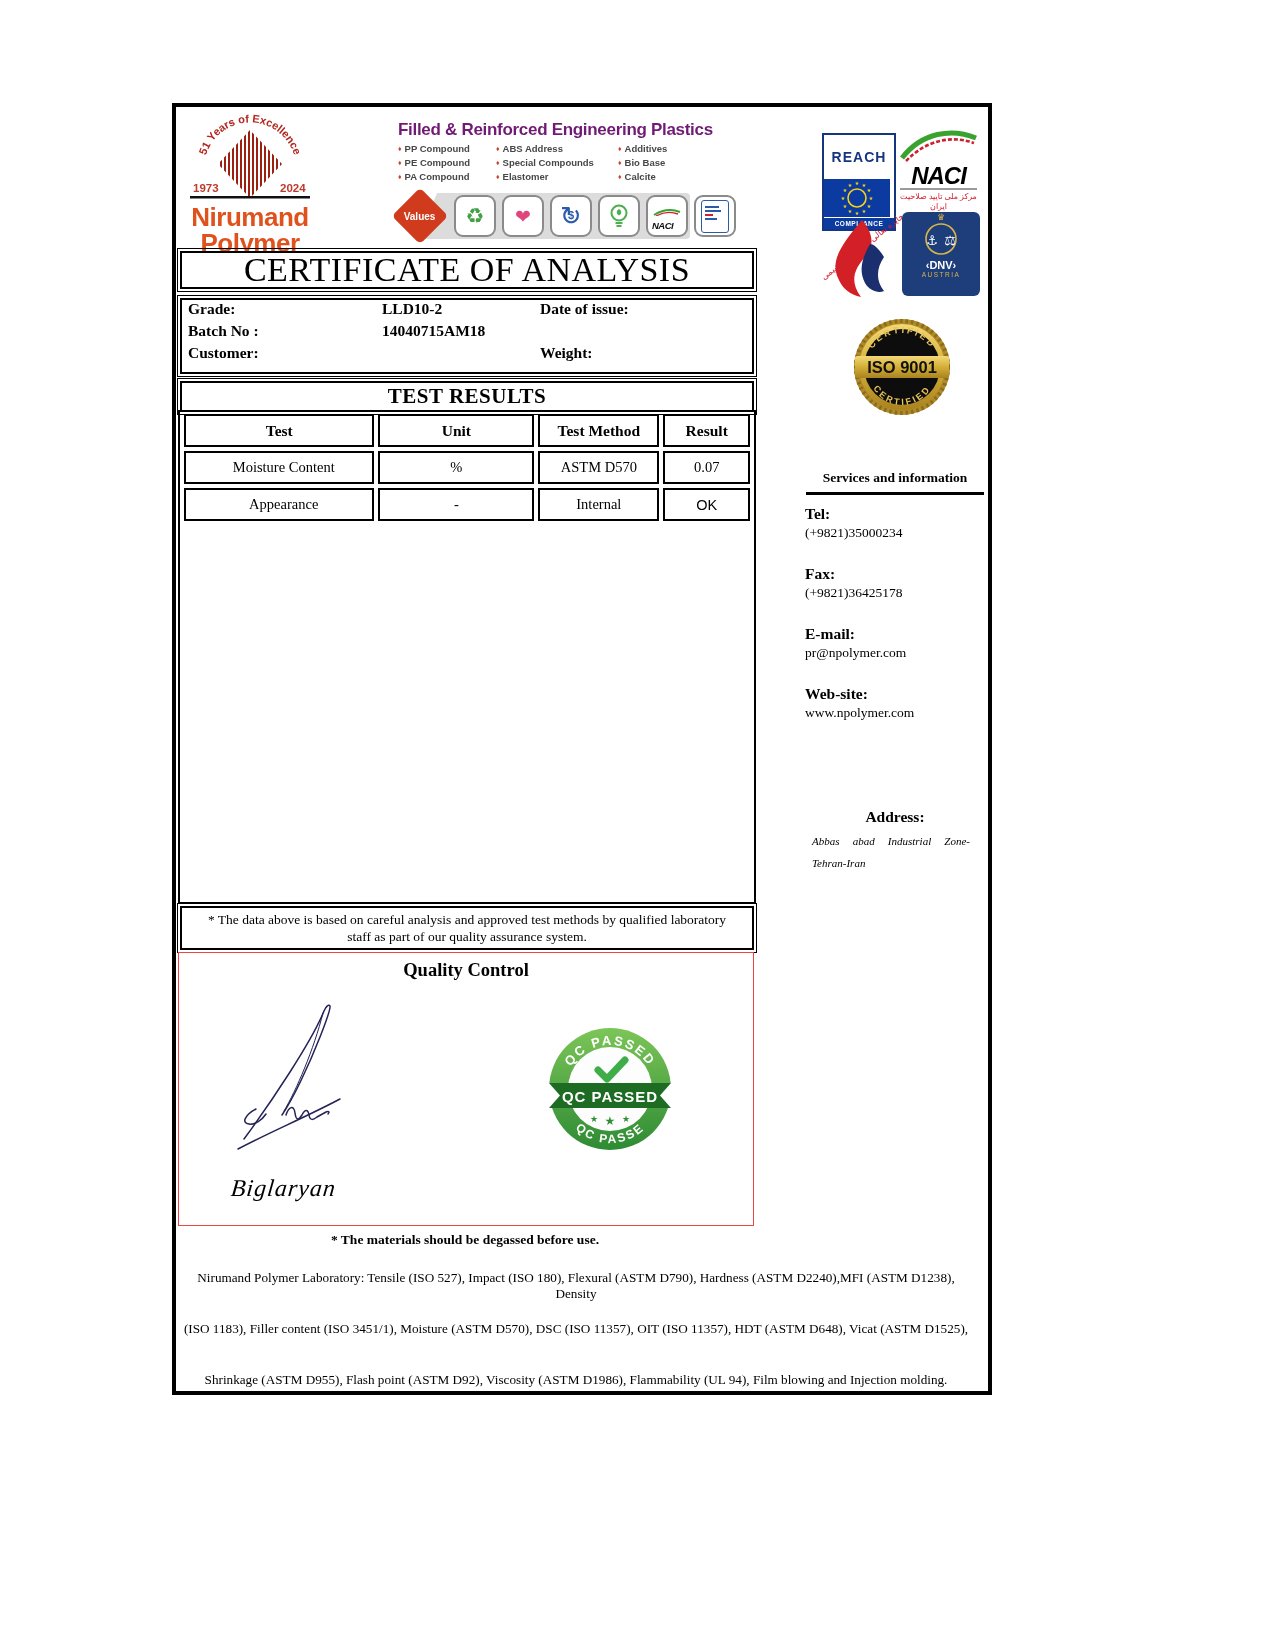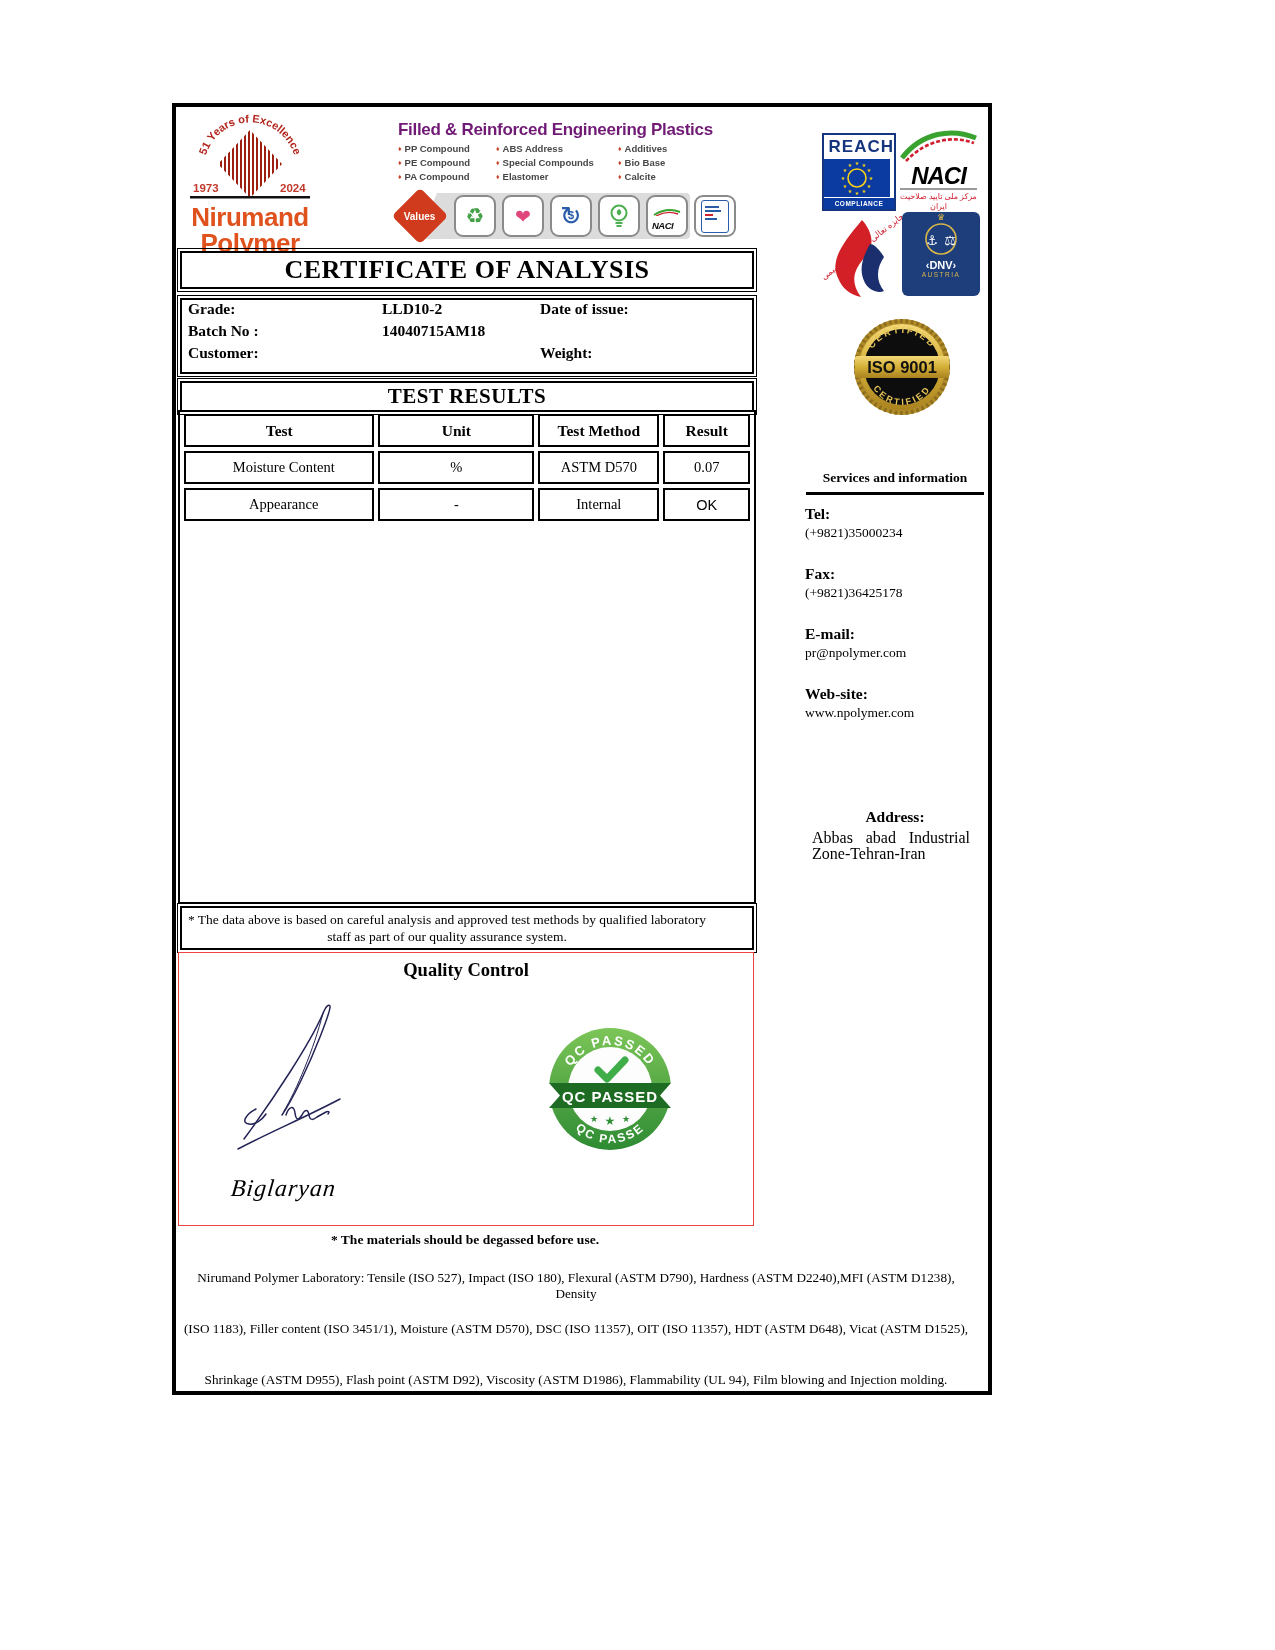--- a/index.html
+++ b/index.html
@@ -46,61 +46,61 @@
     font-weight:bold; color:#2a5caa; font-family:"Liberation Sans", sans-serif; }
   .naci-mini { font-family:"Liberation Sans", sans-serif; font-style:italic; font-weight:bold;
     font-size:9.5px; color:#111; letter-spacing:-0.5px; }
   .cert-mini { width:22px; height:25px; border:1.5px solid #2a5caa; border-radius:3px; padding:3px 2px; }
   .cert-mini i { display:block; height:2px; background:#2a5caa; margin:2px 1px; }
   .cert-mini i.red { background:#cf2030; width:8px; }
 
   
   .reach { left:822px; top:133px; width:70px; border:2px solid #16357f; background:#fff; }
   .reach-top { font-family:"Liberation Sans", sans-serif; font-weight:bold; color:#16357f;
-    font-size:17px; text-align:right; letter-spacing:1px; padding:2px 0; }
+    font-size:14px; text-align:center; letter-spacing:1px; padding:14px 0; }
   .reach-bottom { background:#0b3aa0; color:#fff; font-family:"Liberation Sans", sans-serif;
     font-weight:bold; font-size:6.5px; text-align:center; letter-spacing:0.5px; padding:2px 0; border-top:1px solid #fff; }
   .naci-box { left:896px; top:126px; width:85px; background:#fff; text-align:center; }
   .naci-word { font-family:"Liberation Sans", sans-serif; font-style:italic; font-weight:bold;
     font-size:24px; letter-spacing:-1px; line-height:20px; }
   .naci-line { height:2px; background:#9a9a9a; margin:2px 4px; }
   .naci-fa { color:#cf2030; font-size:8px; line-height:10px; }
   .dnv { left:902px; top:212px; width:78px; height:84px; background:#1d3d7b; border-radius:6px; text-align:center; }
   .dnv-crown { color:#d9b64a; font-size:9px; line-height:10px; font-family:"DejaVu Sans", sans-serif;}
   .dnv-name { color:#fff; font-family:"Liberation Sans", sans-serif; font-weight:bold; font-size:11px; line-height:11px; }
   .dnv-sub { color:#d9b64a; font-family:"Liberation Sans", sans-serif; font-size:6.5px; letter-spacing:1.5px; }
 
   
   .svc-head { left:800px; top:470px; width:190px; text-align:center; font-weight:bold; font-size:13.5px; }
   .svc-rule { left:806px; top:492px; width:178px; border-top:3.5px solid #000; }
   .contact { left:805px; top:505px; width:180px; }
   .c-label { font-weight:bold; font-size:15.5px; margin-top:24px; }
   .c-value { font-size:13.5px; margin-top:2px; }
   .addr-label { left:805px; top:808px; width:180px; text-align:center; font-weight:bold; font-size:15.5px; }
-  .addr-value { left:812px; top:830px; width:158px; font-size:16px; text-align:justify; line-height:16px; }
+  .addr-value { left:812px; top:830px; width:158px; font-size:11px; text-align:justify; line-height:22px;font-style:italic; }
 
   
   .title-box { left:180px; top:251px; width:570px; height:34px; display:flex; align-items:center; justify-content:center; }
-  .title-text { font-weight:bold; font-size:26px; letter-spacing:0.5px; }
+  .title-text { font-weight:normal; font-size:34px; letter-spacing:0.5px; }
   .info-box { left:180px; top:298px; width:570px; height:72px; }
   .info-row { position:relative; height:22px; }
   .i-label { position:absolute; left:6px; font-weight:bold; font-size:15.5px; }
   .i-value { position:absolute; left:200px; font-weight:bold; font-size:15.5px; }
   .i-rlabel { position:absolute; left:358px; font-weight:bold; font-size:15.5px; }
   .results-head { left:180px; top:381px; width:570px; height:27px; display:flex; align-items:center; justify-content:center; }
   .results-title { font-weight:bold; font-size:21px; letter-spacing:0.5px; }
   .table-zone { left:178px; top:410px; width:574px; height:492px; border:2px solid #000; border-top:none; }
   table.results { border-collapse:separate; border-spacing:4px; width:100%; margin-top:0; }
   table.results td, table.results th { border:2px solid #000; height:27px; text-align:center; font-size:14.5px; }
   table.results th { font-weight:bold; font-size:15.5px; }
   td.c-test { text-align:left; padding-left:10px; }
   .col-test{width:33%;} .col-unit{width:27%;} .col-method{width:21%;} .col-result{width:15%;}
   td.ok { font-family:"Liberation Sans", sans-serif; font-size:11.5px; }
 
-  .note-box { left:180px; top:906px; width:570px; height:40px; display:flex; align-items:center; justify-content:flex-start; }
+  .note-box { left:180px; top:906px; width:570px; height:40px; display:flex; align-items:center; justify-content:center; }
   .note-text { font-size:13.5px; text-align:center; width:530px; line-height:17px; }
 
   .qc-box { left:178px; top:952px; width:574px; height:272px; border:1px solid #ef4444; }
   .qc-title { text-align:center; font-weight:bold; font-size:18.5px; margin-top:7px; }
   .signer { position:absolute; left:52px; top:222px; font-style:italic; font-size:24px;
     letter-spacing:1px; transform:skewX(-6deg); }
 
   .degas { left:180px; top:1232px; width:570px; text-align:center; font-weight:bold; font-size:13.5px; }
   .lab { left:176px; width:800px; text-align:center; font-size:13.2px; }
   .lab1 { top:1270px; } .lab2 { top:1321px; } .lab3 { top:1372px; }

